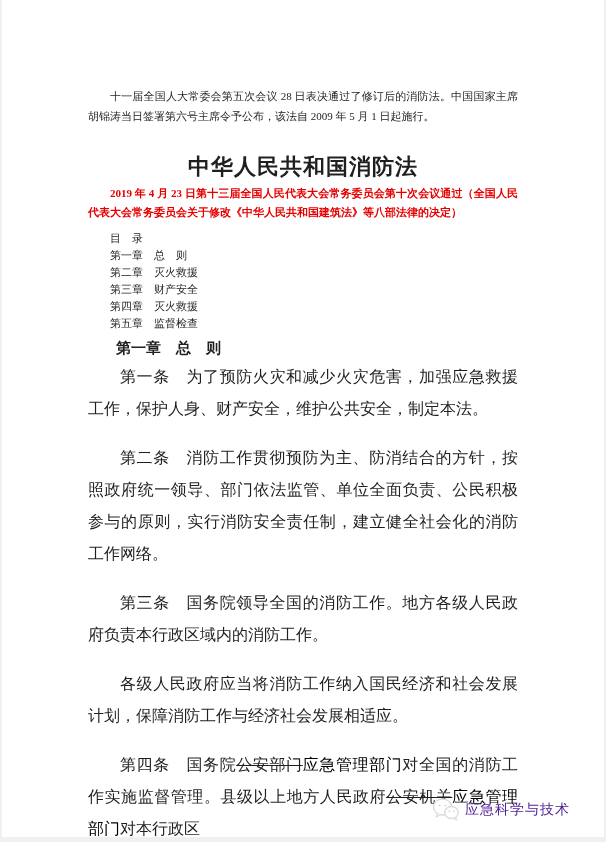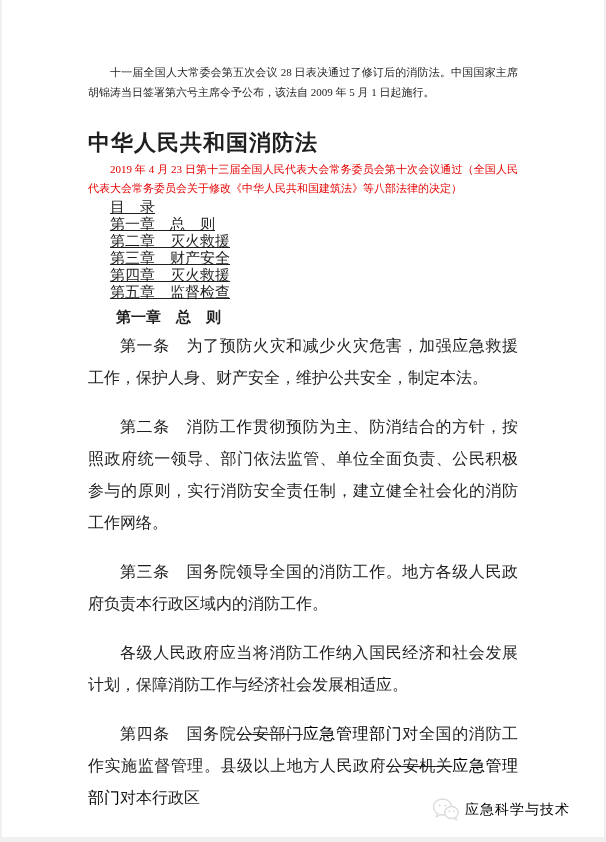--- a/index.html
+++ b/index.html
@@ -12,57 +12,56 @@
     color: #1f1f1f;
     overflow: hidden;
   }
   .page {
     position: absolute;
     left: 2px;
     right: 2px;
     top: 0;
     bottom: 5px;
     background: #ffffff;
-    padding: 62px 86px 0 86px;
+    padding: 86px 86px 0 86px;
     box-sizing: border-box;
     overflow: hidden;
   }
   p { margin: 0; }
   .intro {
     font-size: 11px;
     line-height: 20px;
     text-indent: 2em;
     text-align: justify;
   }
   .doc-title {
     font-size: 22px;
     font-weight: bold;
-    text-align: left;
+    text-align: center;
     line-height: 34px;
     margin: 24px 0 0 0;
     letter-spacing: 1px;
   }
   .note {
     font-size: 11px;
     line-height: 19px;
     text-indent: 2em;
     text-align: justify;
     margin-top: 10px;
   }
   .note.amendment {
     margin-top: 0;
     color: #e60000;
-    font-weight: normal;
+    font-weight: bold;
   }
   .toc {
-    margin-top: 1px;
+    margin-top: 8px;
     padding-left: 22px;
-    font-size: 15px;
+    font-size: 11px;
     line-height: 17px;
-    text-decoration: underline;
   }
   .chapter-heading {
     font-size: 15px;
     font-weight: bold;
     line-height: 20px;
     margin: 6px 0 0 0;
     text-indent: 28px;
   }
   .article {
     font-size: 16px;
@@ -74,21 +73,21 @@
   .article + .article { margin-top: 17px; }
   .strike { text-decoration: line-through; }
   .red { color: #000000; }
   .watermark {
     position: absolute;
     top: 798px;
     right: 34px;
     display: flex;
     align-items: center;
     gap: 6px;
-    color: #000000;
+    color: #4c1d95;
     font-size: 14px;
     letter-spacing: 1px;
   }
   .watermark svg { display: block; }
   .bottom-strip {
     position: absolute;
     left: 0; right: 0; bottom: 0;
     height: 5px;
     background: #f0f0f0;
   }

